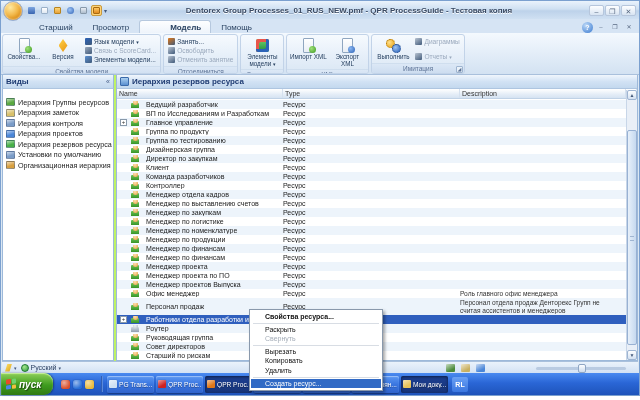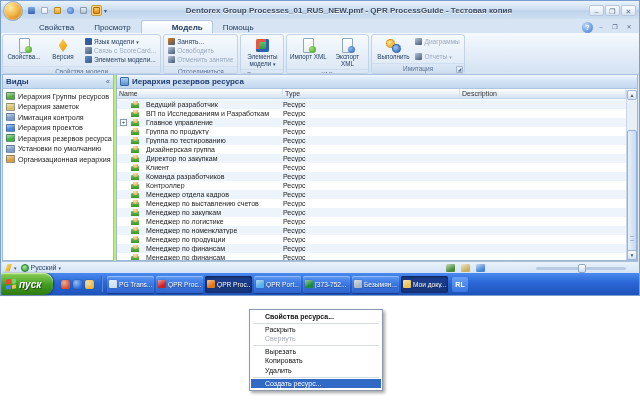--- a/index.html
+++ b/index.html
@@ -1,17 +1,17 @@
 <!DOCTYPE html>
 <html><head>
 <meta charset="utf-8">
 <style>
   * { margin:0; padding:0; box-sizing:border-box; }
   html,body { width:640px; height:400px; overflow:hidden; font-family:"Liberation Sans", sans-serif; }
-  .window { position:relative; width:640px; height:296px; background:#dbe7f3; border:1px solid #7ba0cf; }
+  .window { position:relative; width:640px; height:396px; background:#dbe7f3; border:1px solid #7ba0cf; }
 
   
   .titlebar { position:absolute; top:0; left:0; right:0; height:18px;
     background:linear-gradient(#eaf3fc,#cfe0f2 45%,#bdd2ea 55%,#cfe0f2);
     display:flex; align-items:center; }
   .orb { width:20px; height:20px; border-radius:50%; margin:2px 1px 0 2px; z-index:6;
     background:radial-gradient(circle at 35% 30%, #ffe9a0, #f2b84b 45%, #d98a12 75%, #a96400);
     border:1px solid #96add0; box-shadow:inset 0 0 2px #fff; flex:none; }
   .qat { display:flex; gap:2px; align-items:center; margin-left:2px; }
   .qat-btn { width:11px; height:11px; border-radius:2px; border:1px solid transparent; position:relative; }
@@ -71,21 +71,21 @@
   .gear2 { position:absolute; right:0; bottom:0; width:9px; height:9px; border-radius:50%; background:radial-gradient(circle at 35% 35%, #9cc3f5, #2b62b8); border:1px dotted #1a3f80; }
 
   
   .workspace { position:absolute; top:74px; left:1px; right:1px; bottom:34px; background:#bef264; }
   .pane-header { height:15px; background:linear-gradient(#f0f6fd,#d2e2f4 50%,#c3d8ee);
     border:1px solid #9db9da; border-bottom:1px solid #aec5e0; display:flex; align-items:center;
     font-size:8px; font-weight:bold; color:#1f3c73; padding:0 3px; gap:3px; }
   .sidebar { position:absolute; left:0; top:0; width:112px; bottom:0; background:#fff; border:1px solid #9db9da; border-top:none; }
   .sidebar .pane-header { margin:-1px -1px 0; }
   .collapse-ic { margin-left:auto; font-size:7px; color:#4a618a; font-weight:normal; }
-  .sb-list { padding:2px 1px; }
+  .sb-list { padding:8px 1px; }
   .sb-item { display:flex; align-items:center; gap:3px; height:10.5px; font-size:7.2px; color:#222; padding-left:2px; white-space:nowrap; overflow:hidden; }
   .sb-ic { width:9px; height:8px; border-radius:1px; flex:none; border:1px solid rgba(60,80,110,.45); }
 
   .mainpane { position:absolute; left:114px; right:0; top:0; bottom:0; background:#fff; border:1px solid #9db9da; border-top:none; overflow:hidden; }
   .mainpane .pane-header { margin:-1px -1px 0; }
   .panel-ic { width:9px; height:9px; border-radius:1px; background:linear-gradient(#aacff0,#5a8fd0); border:1px solid #3a6aaa; flex:none; }
 
   .grid-head { display:grid; grid-template-columns:166px 177px 1fr 11px; height:10px;
     background:linear-gradient(#ffffff,#e4edf7 60%,#d5e3f2); border-bottom:1px solid #c0d2e6; }
   .grid-head .hc { font-size:7px; color:#333; padding:1px 0 0 2px; border-right:1px solid #d5e1ef; overflow:hidden; }
@@ -194,21 +194,21 @@
     <div class="title-text">Dentorex Group Processes_01_RUS_NEW.pmf - QPR ProcessGuide - Тестовая копия</div>
     <div class="win-controls">
       <div class="win-btn">–</div>
       <div class="win-btn">❐</div>
       <div class="win-btn">✕</div>
     </div>
   </div>
 
   <div class="tabrow">
     <div class="tabs" id="tabs">
-        <div class="tab">Свойства</div>
+        <div class="tab">Старший</div>
         <div class="tab">Просмотр</div>
         <div class="tab active">Модель</div>
         <div class="tab">Помощь</div>
       </div>
     <div class="doc-controls">
       <div class="help-btn">?</div>
       <div class="doc-btn">–</div>
       <div class="doc-btn">❐</div>
       <div class="doc-btn">✕</div>
     </div>
@@ -334,21 +334,21 @@
           <div class="sb-item">
             <span class="sb-ic" style="background: linear-gradient(160deg, rgb(255, 255, 255) -40%, rgb(90, 168, 64) 60%);"></span>
             <span>Иерархия Группы ресурсов</span>
           </div>
           <div class="sb-item">
             <span class="sb-ic" style="background: linear-gradient(160deg, rgb(255, 255, 255) -40%, rgb(216, 192, 106) 60%);"></span>
             <span>Иерархия заметок</span>
           </div>
           <div class="sb-item">
             <span class="sb-ic" style="background: linear-gradient(160deg, rgb(255, 255, 255) -40%, rgb(122, 156, 200) 60%);"></span>
-            <span>Имитация контроля</span>
+            <span>Иерархия контроля</span>
           </div>
           <div class="sb-item">
             <span class="sb-ic" style="background: linear-gradient(160deg, rgb(255, 255, 255) -40%, rgb(74, 134, 216) 60%);"></span>
             <span>Иерархия проектов</span>
           </div>
           <div class="sb-item">
             <span class="sb-ic" style="background: linear-gradient(160deg, rgb(255, 255, 255) -40%, rgb(72, 176, 72) 60%);"></span>
             <span>Иерархия резервов ресурса</span>
           </div>
           <div class="sb-item">

